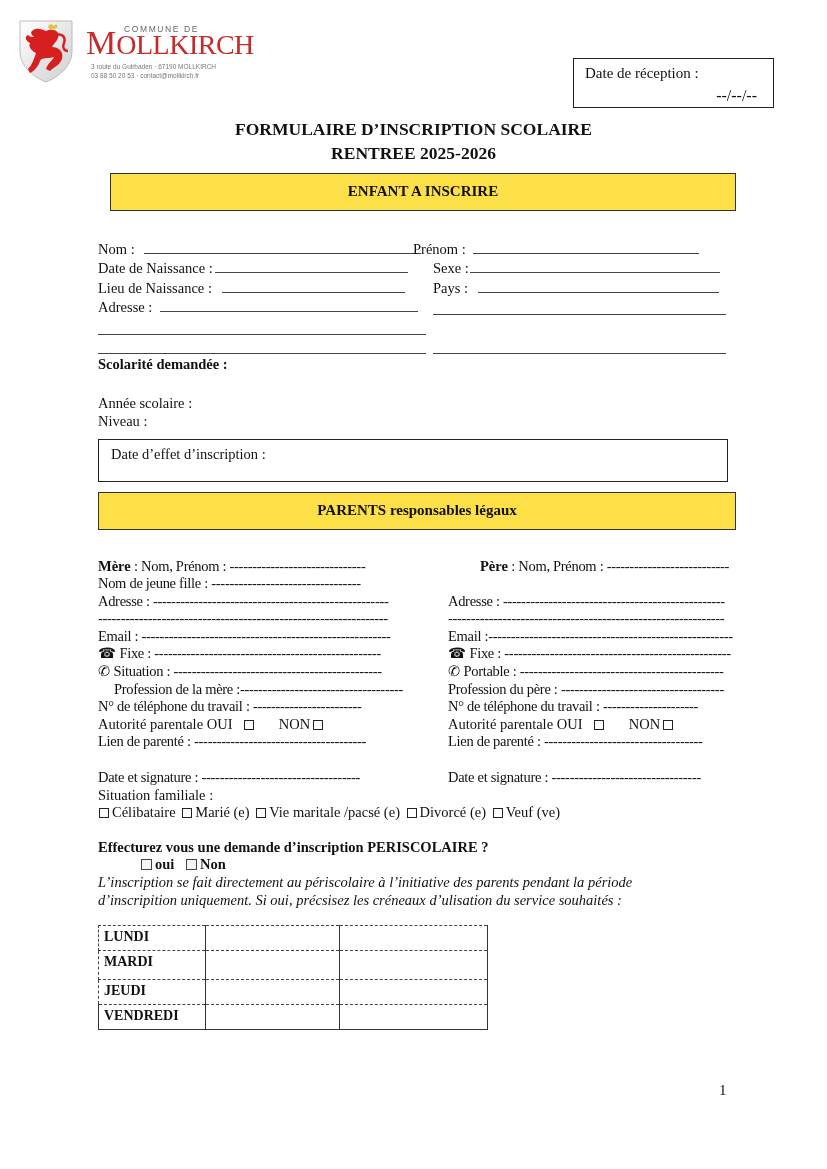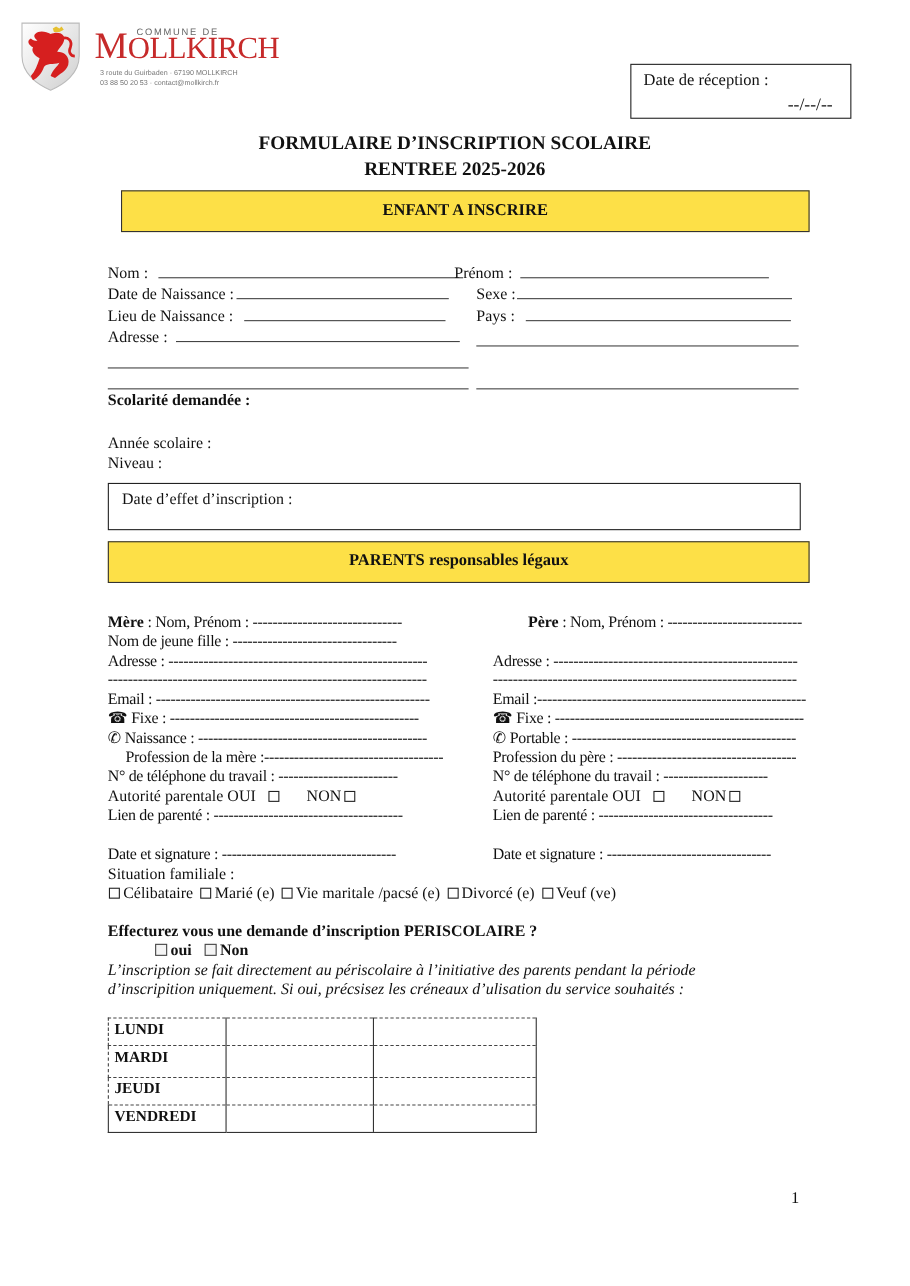--- a/index.html
+++ b/index.html
@@ -130,21 +130,21 @@
 </div>
 
 <div class="abs band band2">PARENTS responsables légaux</div>
 
 <div class="abs line" style="left:98px; top:557px;"><b>Mère</b><span class="dash"> : Nom, Prénom :  ------------------------------</span></div>
 <div class="abs line dash" style="left:98px; top:574px;">Nom de jeune fille :  ---------------------------------</div>
 <div class="abs line dash" style="left:98px; top:592px;">Adresse : ----------------------------------------------------</div>
 <div class="abs line dash" style="left:98px; top:609px;"> ----------------------------------------------------------------</div>
 <div class="abs line dash" style="left:98px; top:627px;">Email : -------------------------------------------------------</div>
 <div class="abs line" style="left:98px; top:644px;"><span>☎</span><span class="dash"> Fixe : --------------------------------------------------</span></div>
-<div class="abs line" style="left:98px; top:662px;"><span>✆</span><span class="dash"> Naissance :  ----------------------------------------------</span></div>
+<div class="abs line" style="left:98px; top:662px;"><span>✆</span><span class="dash"> Situation :  ----------------------------------------------</span></div>
 <div class="abs line dash" style="left:114px; top:680px;">Profession de la mère :------------------------------------</div>
 <div class="abs line dash" style="left:98px; top:697px;">N° de téléphone du travail : ------------------------</div>
 <div class="abs line" style="left:98px; top:715px;">
   <span>Autorité parentale  OUI</span>
   <span class="cb" style="margin-left:8px;"></span>
   <span style="margin-left:18px;">NON</span><span class="cb"></span>
 </div>
 <div class="abs line dash" style="left:98px; top:732px;">Lien de parenté : --------------------------------------</div>
 <div class="abs line dash" style="left:98px; top:768px;">Date et signature : -----------------------------------</div>
 

